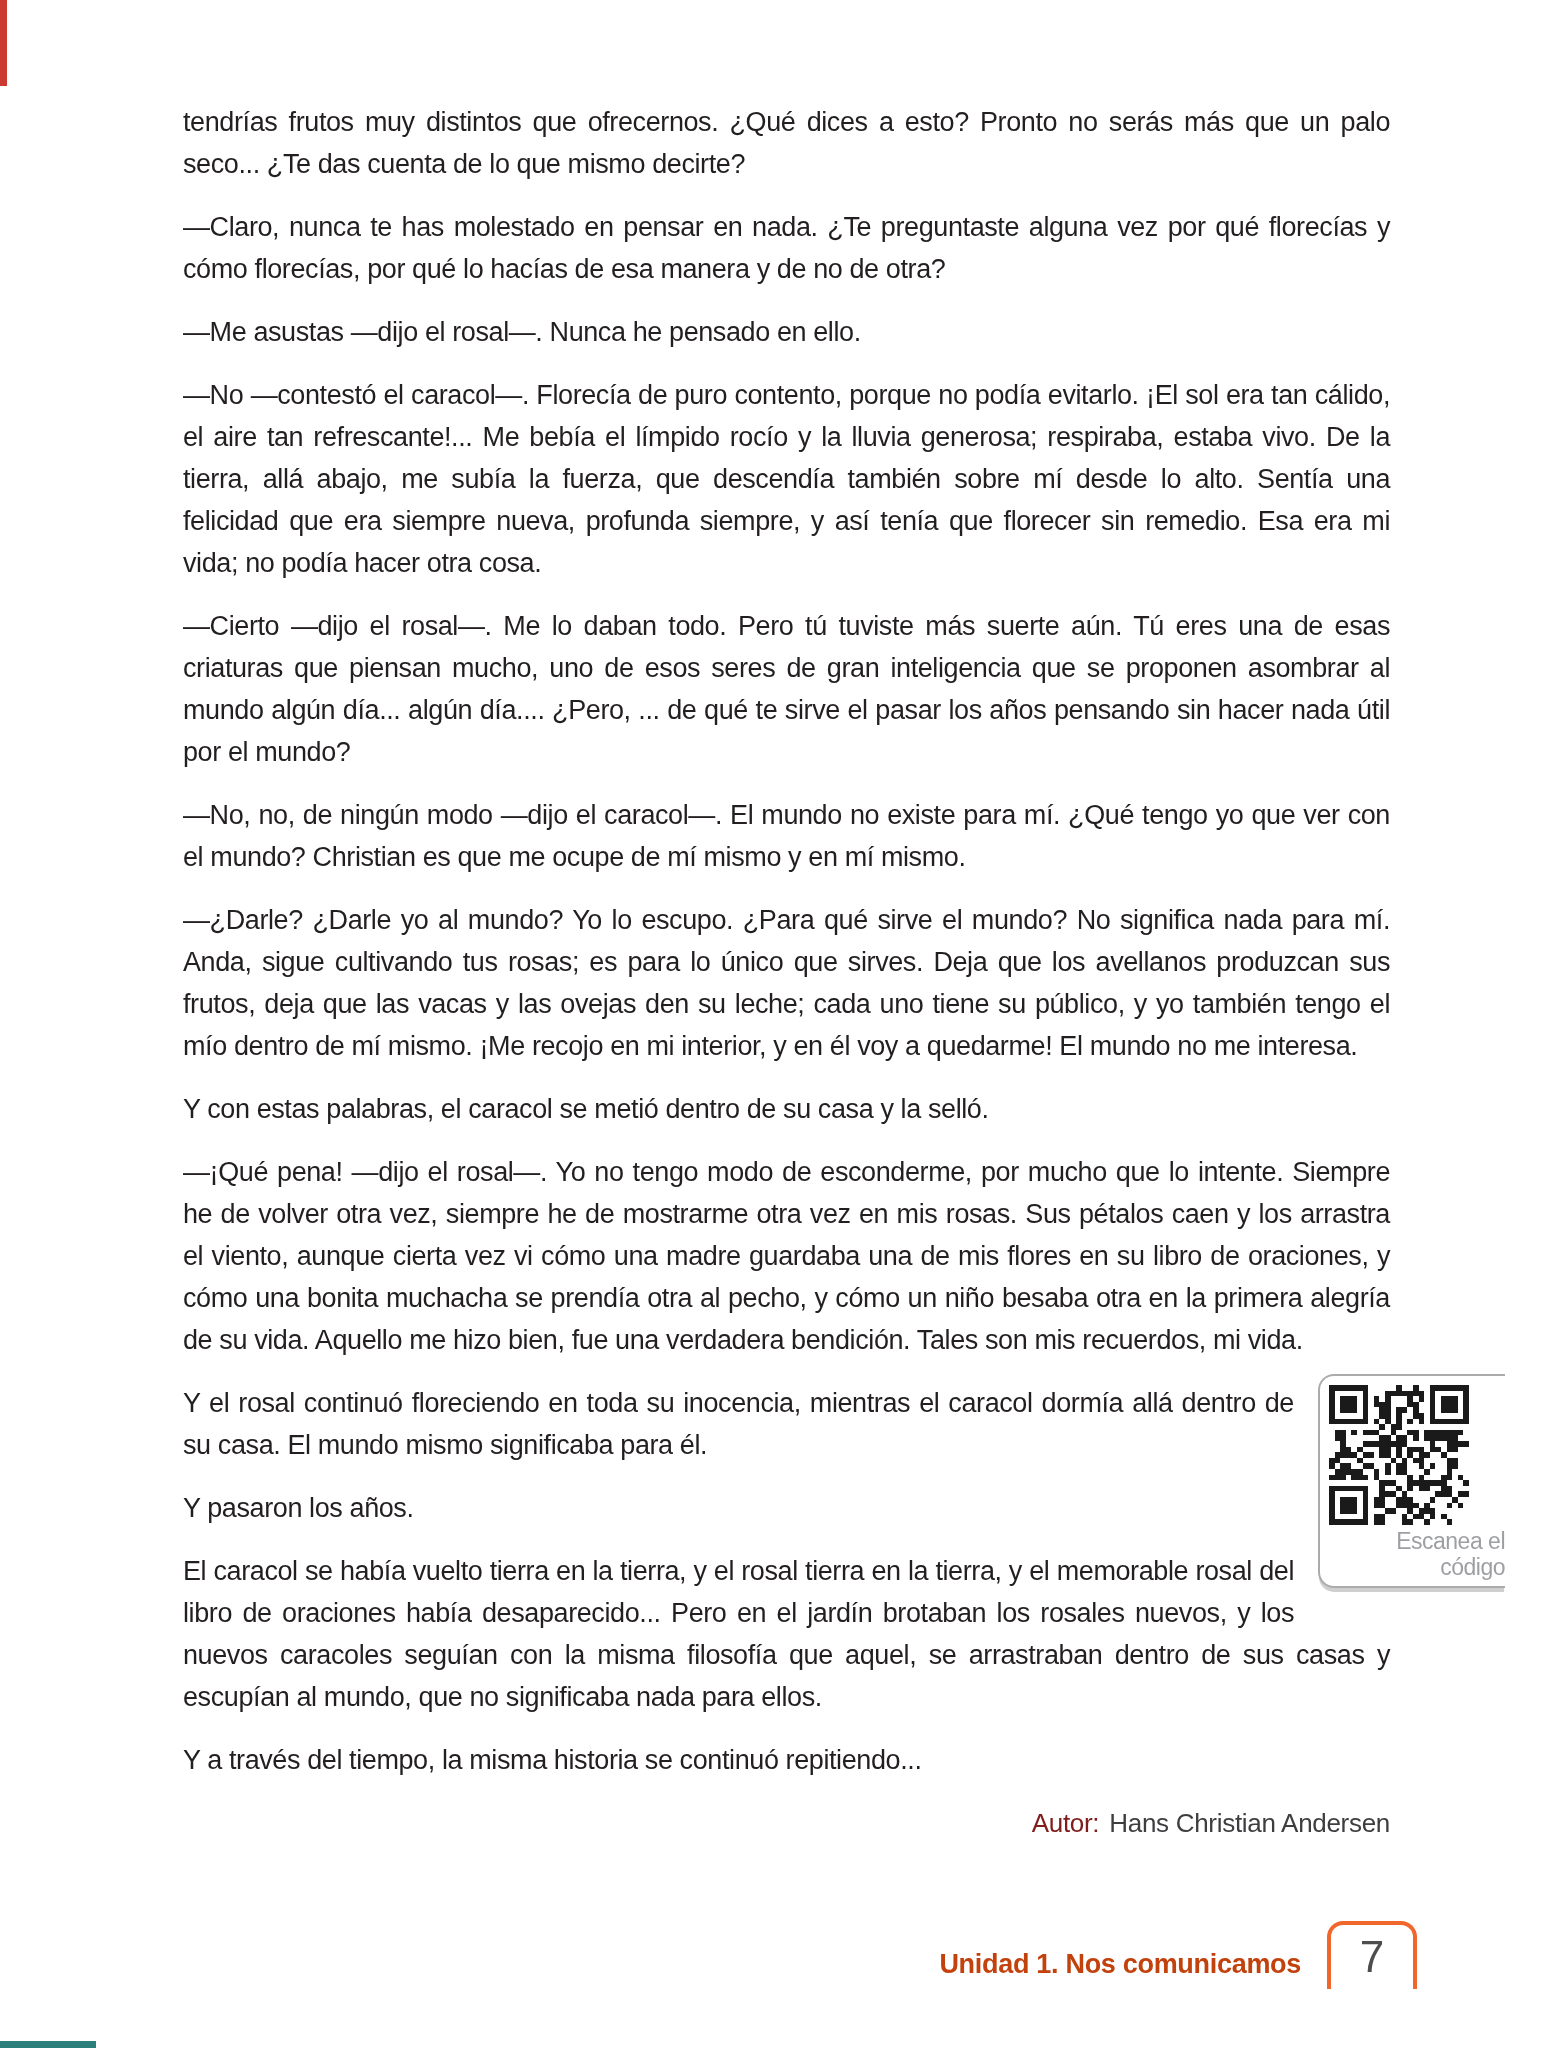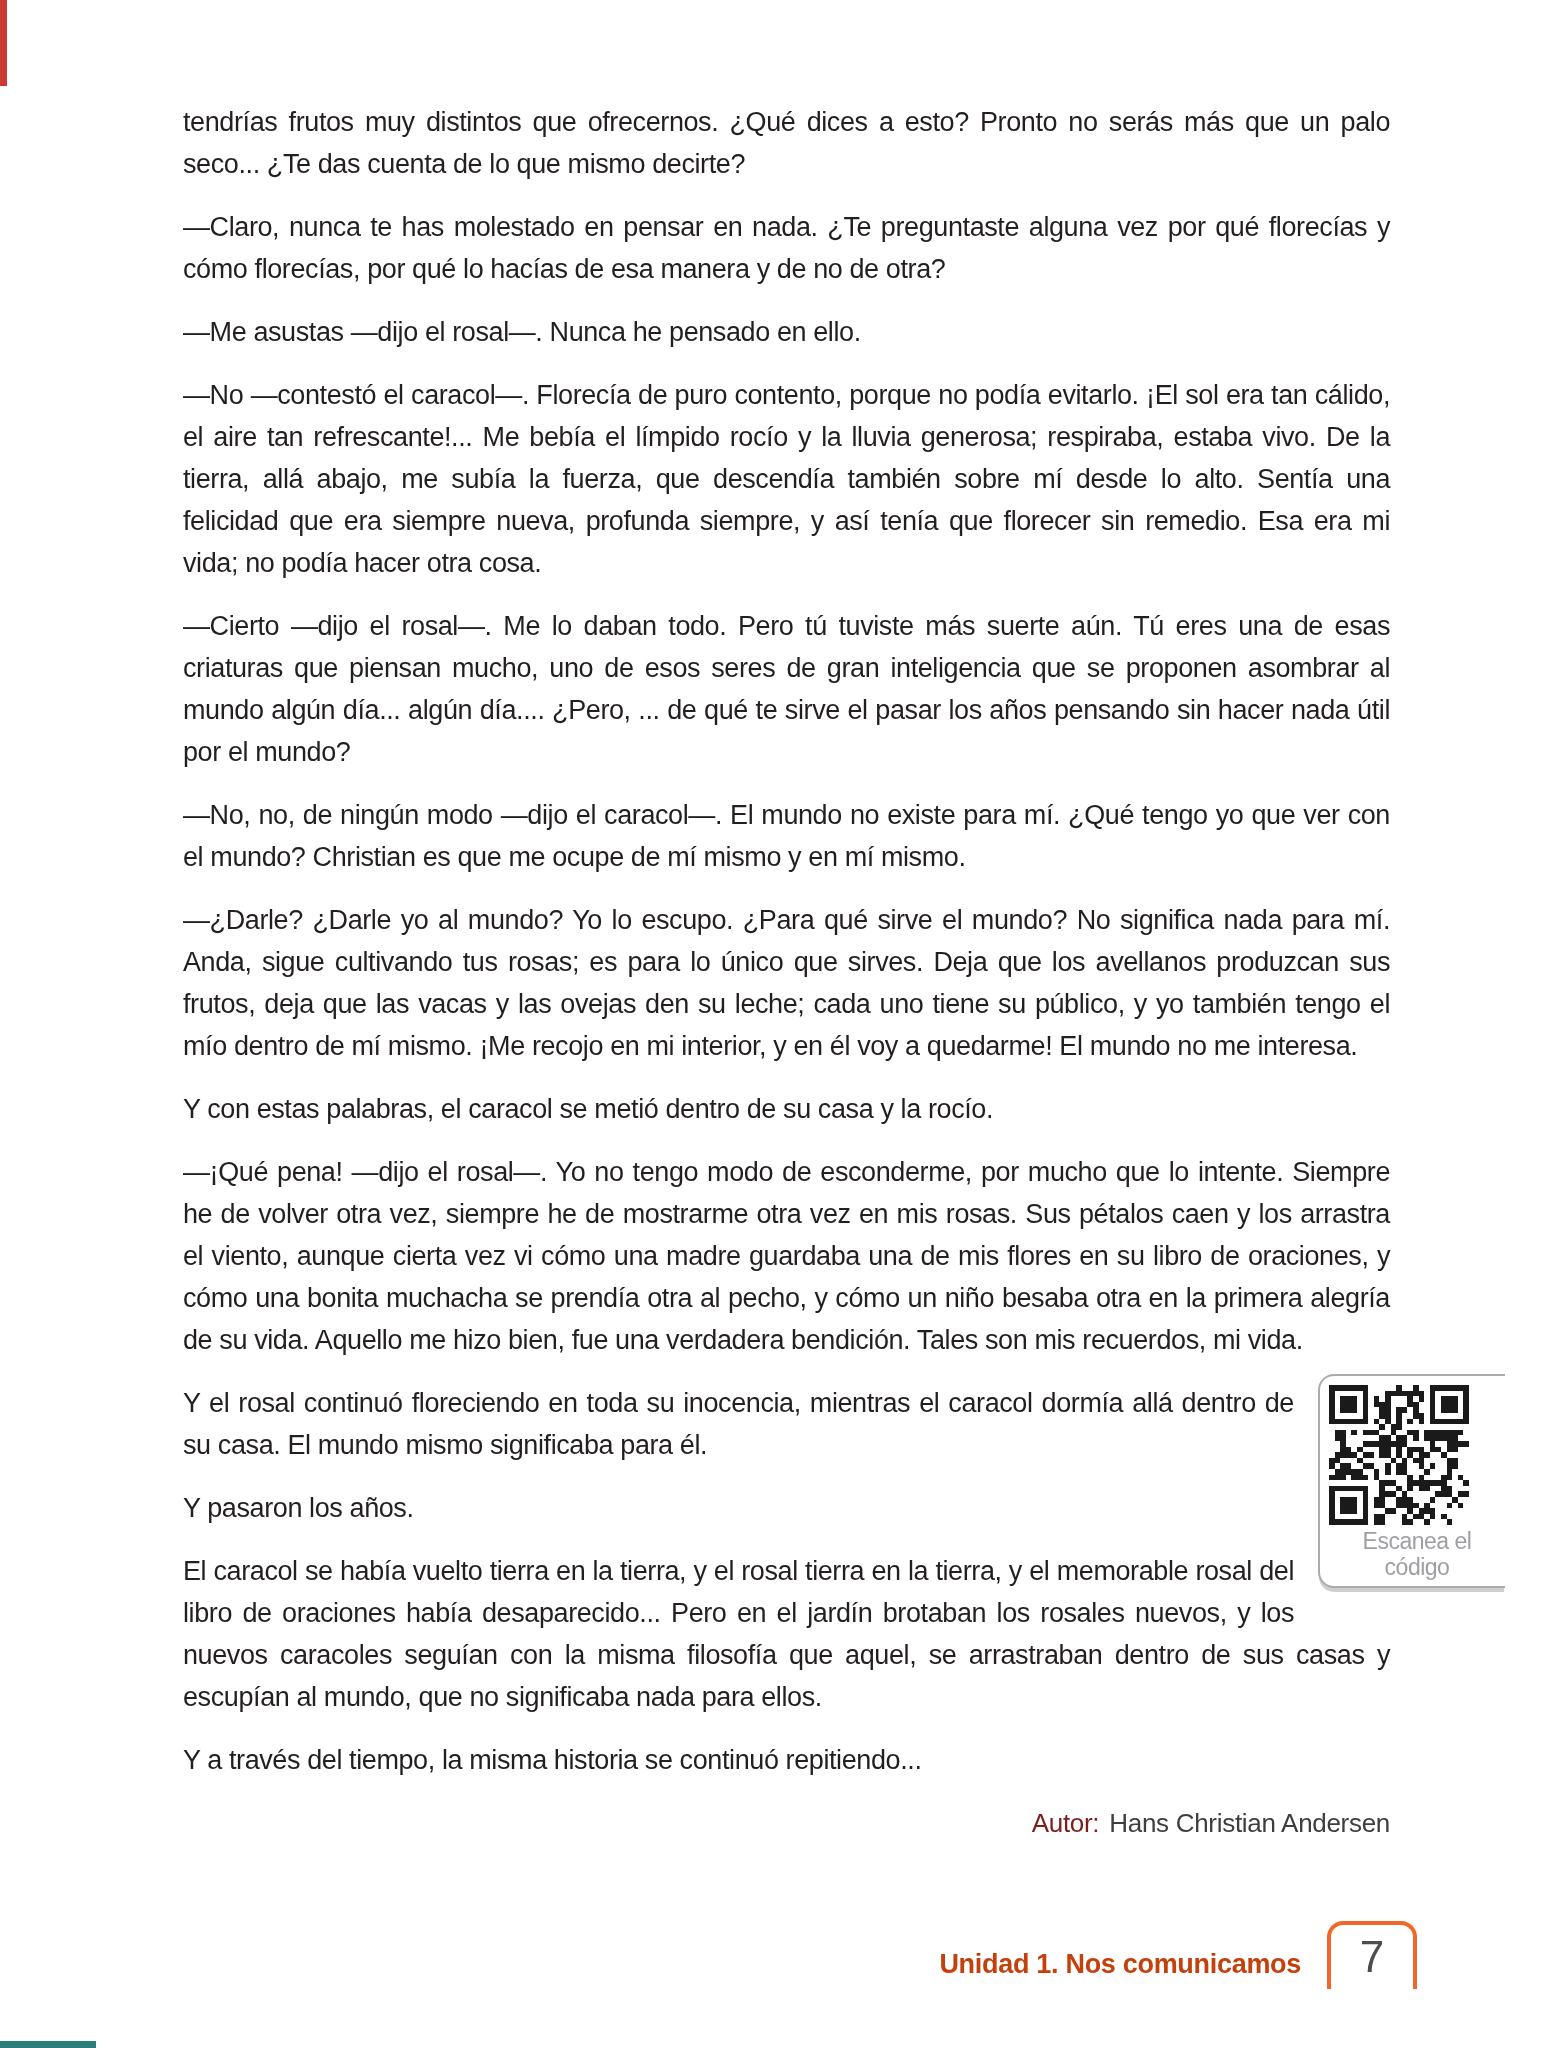--- a/index.html
+++ b/index.html
@@ -44,21 +44,21 @@
     box-shadow: 0 5px 0 -1px #cfcfcf;
   }
   .qr-code { width: 140px; height: 140px; }
   .qr-code svg { display: block; }
   .qr-caption {
     margin-top: 3px;
     font-size: 23px;
     line-height: 26px;
     letter-spacing: -0.5px;
     color: #9e9fa3;
-    text-align: center;
+    text-align: right;
   }
 
   .author-line {
     text-align: right;
     margin-top: 2px;
     font-size: 26px;
     letter-spacing: -0.3px;
   }
   .author-label { color: #7f1d1d; margin-right: 10px; }
   .author-name  { color: #3e3e40; }
@@ -100,21 +100,21 @@
 <div class="edge-teal"></div>
 
 <main class="content">
   <p>tendrías frutos muy distintos que ofrecernos. ¿Qué dices a esto? Pronto no serás más que un palo seco... ¿Te das cuenta de lo que mismo decirte?</p>
   <p>—Claro, nunca te has molestado en pensar en nada. ¿Te preguntaste alguna vez por qué florecías y cómo florecías, por qué lo hacías de esa manera y de no de otra?</p>
   <p>—Me asustas —dijo el rosal—. Nunca he pensado en ello.</p>
   <p>—No —contestó el caracol—. Florecía de puro contento, porque no podía evitarlo. ¡El sol era tan cálido, el aire tan refrescante!... Me bebía el límpido rocío y la lluvia generosa; respiraba, estaba vivo. De la tierra, allá abajo, me subía la fuerza, que descendía también sobre mí desde lo alto. Sentía una felicidad que era siempre nueva, profunda siempre, y así tenía que florecer sin remedio. Esa era mi vida; no podía hacer otra cosa.</p>
   <p>—Cierto —dijo el rosal—. Me lo daban todo. Pero tú tuviste más suerte aún. Tú eres una de esas criaturas que piensan mucho, uno de esos seres de gran inteligencia que se proponen asombrar al mundo algún día... algún día.... ¿Pero, ... de qué te sirve el pasar los años pensando sin hacer nada útil por el mundo?</p>
   <p>—No, no, de ningún modo —dijo el caracol—. El mundo no existe para mí. ¿Qué tengo yo que ver con el mundo? Christian es que me ocupe de mí mismo y en mí mismo.</p>
   <p>—¿Darle? ¿Darle yo al mundo? Yo lo escupo. ¿Para qué sirve el mundo? No significa nada para mí. Anda, sigue cultivando tus rosas; es para lo único que sirves. Deja que los avellanos produzcan sus frutos, deja que las vacas y las ovejas den su leche; cada uno tiene su público, y yo también tengo el mío dentro de mí mismo. ¡Me recojo en mi interior, y en él voy a quedarme! El mundo no me interesa.</p>
-  <p>Y con estas palabras, el caracol se metió dentro de su casa y la rocío.</p>
+  <p>Y con estas palabras, el caracol se metió dentro de su casa y la selló.</p>
   <p>—¡Qué pena! —dijo el rosal—. Yo no tengo modo de esconderme, por mucho que lo intente. Siempre he de volver otra vez, siempre he de mostrarme otra vez en mis rosas. Sus pétalos caen y los arrastra el viento, aunque cierta vez vi cómo una madre guardaba una de mis flores en su libro de oraciones, y cómo una bonita muchacha se prendía otra al pecho, y cómo un niño besaba otra en la primera alegría de su vida. Aquello me hizo bien, fue una verdadera bendición. Tales son mis recuerdos, mi vida.</p>
 
   <aside class="qr-box">
     <div class="qr-code">
       <svg id="qr-svg" width="140" height="140" viewBox="0 0 25 25" shape-rendering="crispEdges">
           <rect x="0" y="0" width="25" height="25" fill="#ffffff"></rect>
           <rect x="0" y="0" width="1" height="1" fill="#1a1a1a"></rect>
           <rect x="1" y="0" width="1" height="1" fill="#1a1a1a"></rect>
           <rect x="2" y="0" width="1" height="1" fill="#1a1a1a"></rect>
           <rect x="3" y="0" width="1" height="1" fill="#1a1a1a"></rect>

